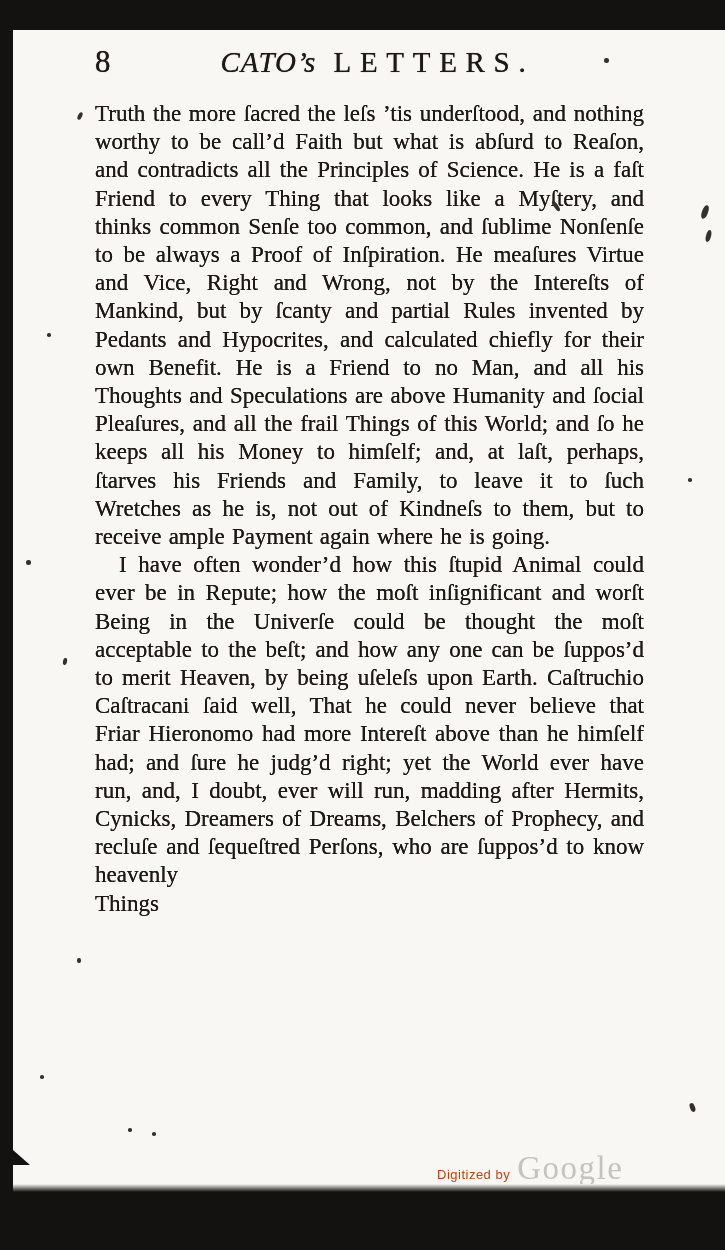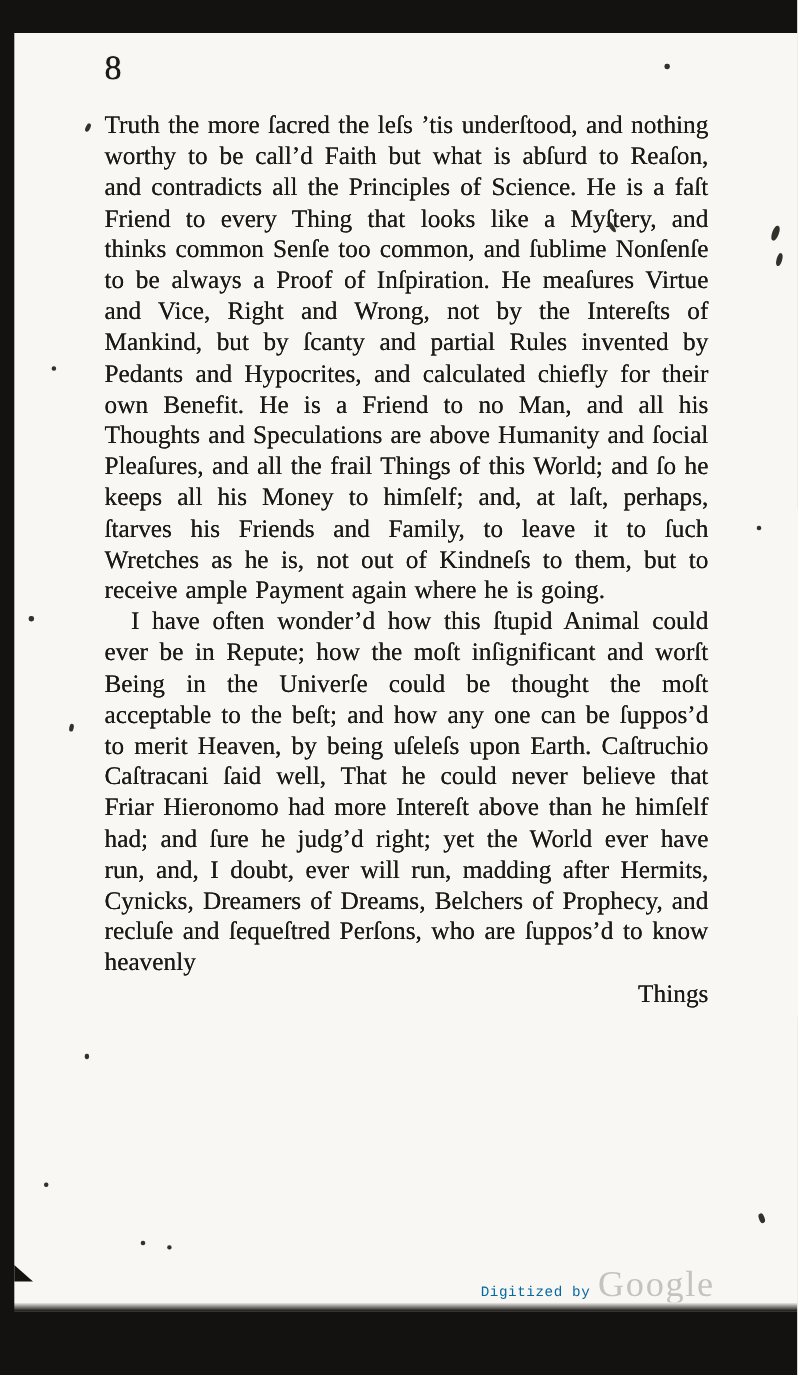--- a/index.html
+++ b/index.html
@@ -40,43 +40,47 @@
   
   #body-text {
     position: absolute; left: 95px; top: 100px; width: 549px;
     font-size: 23px; line-height: 28.2px;
     text-align: justify; word-spacing: 1.5px;
     text-shadow: 0 0 0.6px currentColor;
   }
   #body-text p { margin: 0; }
   #paragraph-2 { text-indent: 24px; }
   .run-italic { }
-  #catchword-line { text-align: right; }
+  #catchword-line { }
   
   #watermark {
     position: absolute; left: 437px; top: 1150px;
     display: flex; align-items: baseline; gap: 7px;
   }
   #watermark-prefix {
-    font-family: Liberation Mono, monospace;
-    font-size: 13px; color: #0369a1; letter-spacing: 0.5px;
+    font-family: Liberation Sans, sans-serif;
+    font-size: 13px; color: #c2410c; letter-spacing: 0.5px;
   }
   #watermark-brand {
     font-size: 33px; color: #c4c3c0; letter-spacing: 1.5px;
   }
   
   .speck { position: absolute; background: #34302a; border-radius: 45%; }
 </style>
 </head>
 <body>
 
 <div id="screenshot">
 
   <div id="header">
     <span id="page-number">8</span>
+    <span id="header-title">
+      <span class="title-italic">CATO’s</span>
+      <span class="title-caps">LETTERS.</span>
+    </span>
   </div>
 
   <div id="body-text">
     <p id="paragraph-1">Truth the more ſacred the leſs ’tis underſtood, and nothing worthy to be call’d Faith but what is abſurd to Reaſon, and contradicts all the Principles of Science.  He is a faſt Friend to every Thing that looks like a Myſtery, and thinks common Senſe too common, and ſublime Nonſenſe to be always a Proof of Inſpiration.  He meaſures Virtue and Vice, Right and Wrong, not by the Intereſts of Mankind, but by ſcanty and partial Rules invented by Pedants and Hypocrites, and calculated chiefly for their own Benefit.  He is a Friend to no Man, and all his Thoughts and Speculations are above Humanity and ſocial Pleaſures, and all the frail Things of this World; and ſo he keeps all his Money to himſelf; and, at laſt, perhaps, ſtarves his Friends and Family, to leave it to ſuch Wretches as he is, not out of Kindneſs to them, but to receive ample Payment again where he is going.</p>
     <p id="paragraph-2"><span class="run-normal">I have often wonder’d how this ſtupid Animal could ever be in Repute; how the moſt inſignificant and worſt Being in the Univerſe could be thought the moſt acceptable to the beſt; and how any one can be ſuppos’d to merit Heaven, by being uſeleſs upon Earth.  </span><span class="run-italic">Caſtruchio Caſtracani</span><span class="run-normal"> ſaid well, That he could never believe that Friar </span><span class="run-italic">Hieronomo</span><span class="run-normal"> had more Intereſt above than he himſelf had; and ſure he judg’d right; yet the World ever have run, and, I doubt, ever will run, madding after Hermits, Cynicks, Dreamers of Dreams, Belchers of Prophecy, and recluſe and ſequeſtred Perſons, who are ſuppos’d to know heavenly</span></p>
     <div id="catchword-line">Things</div>
   </div>
 
   <div id="watermark">
     <span id="watermark-prefix">Digitized by</span>

